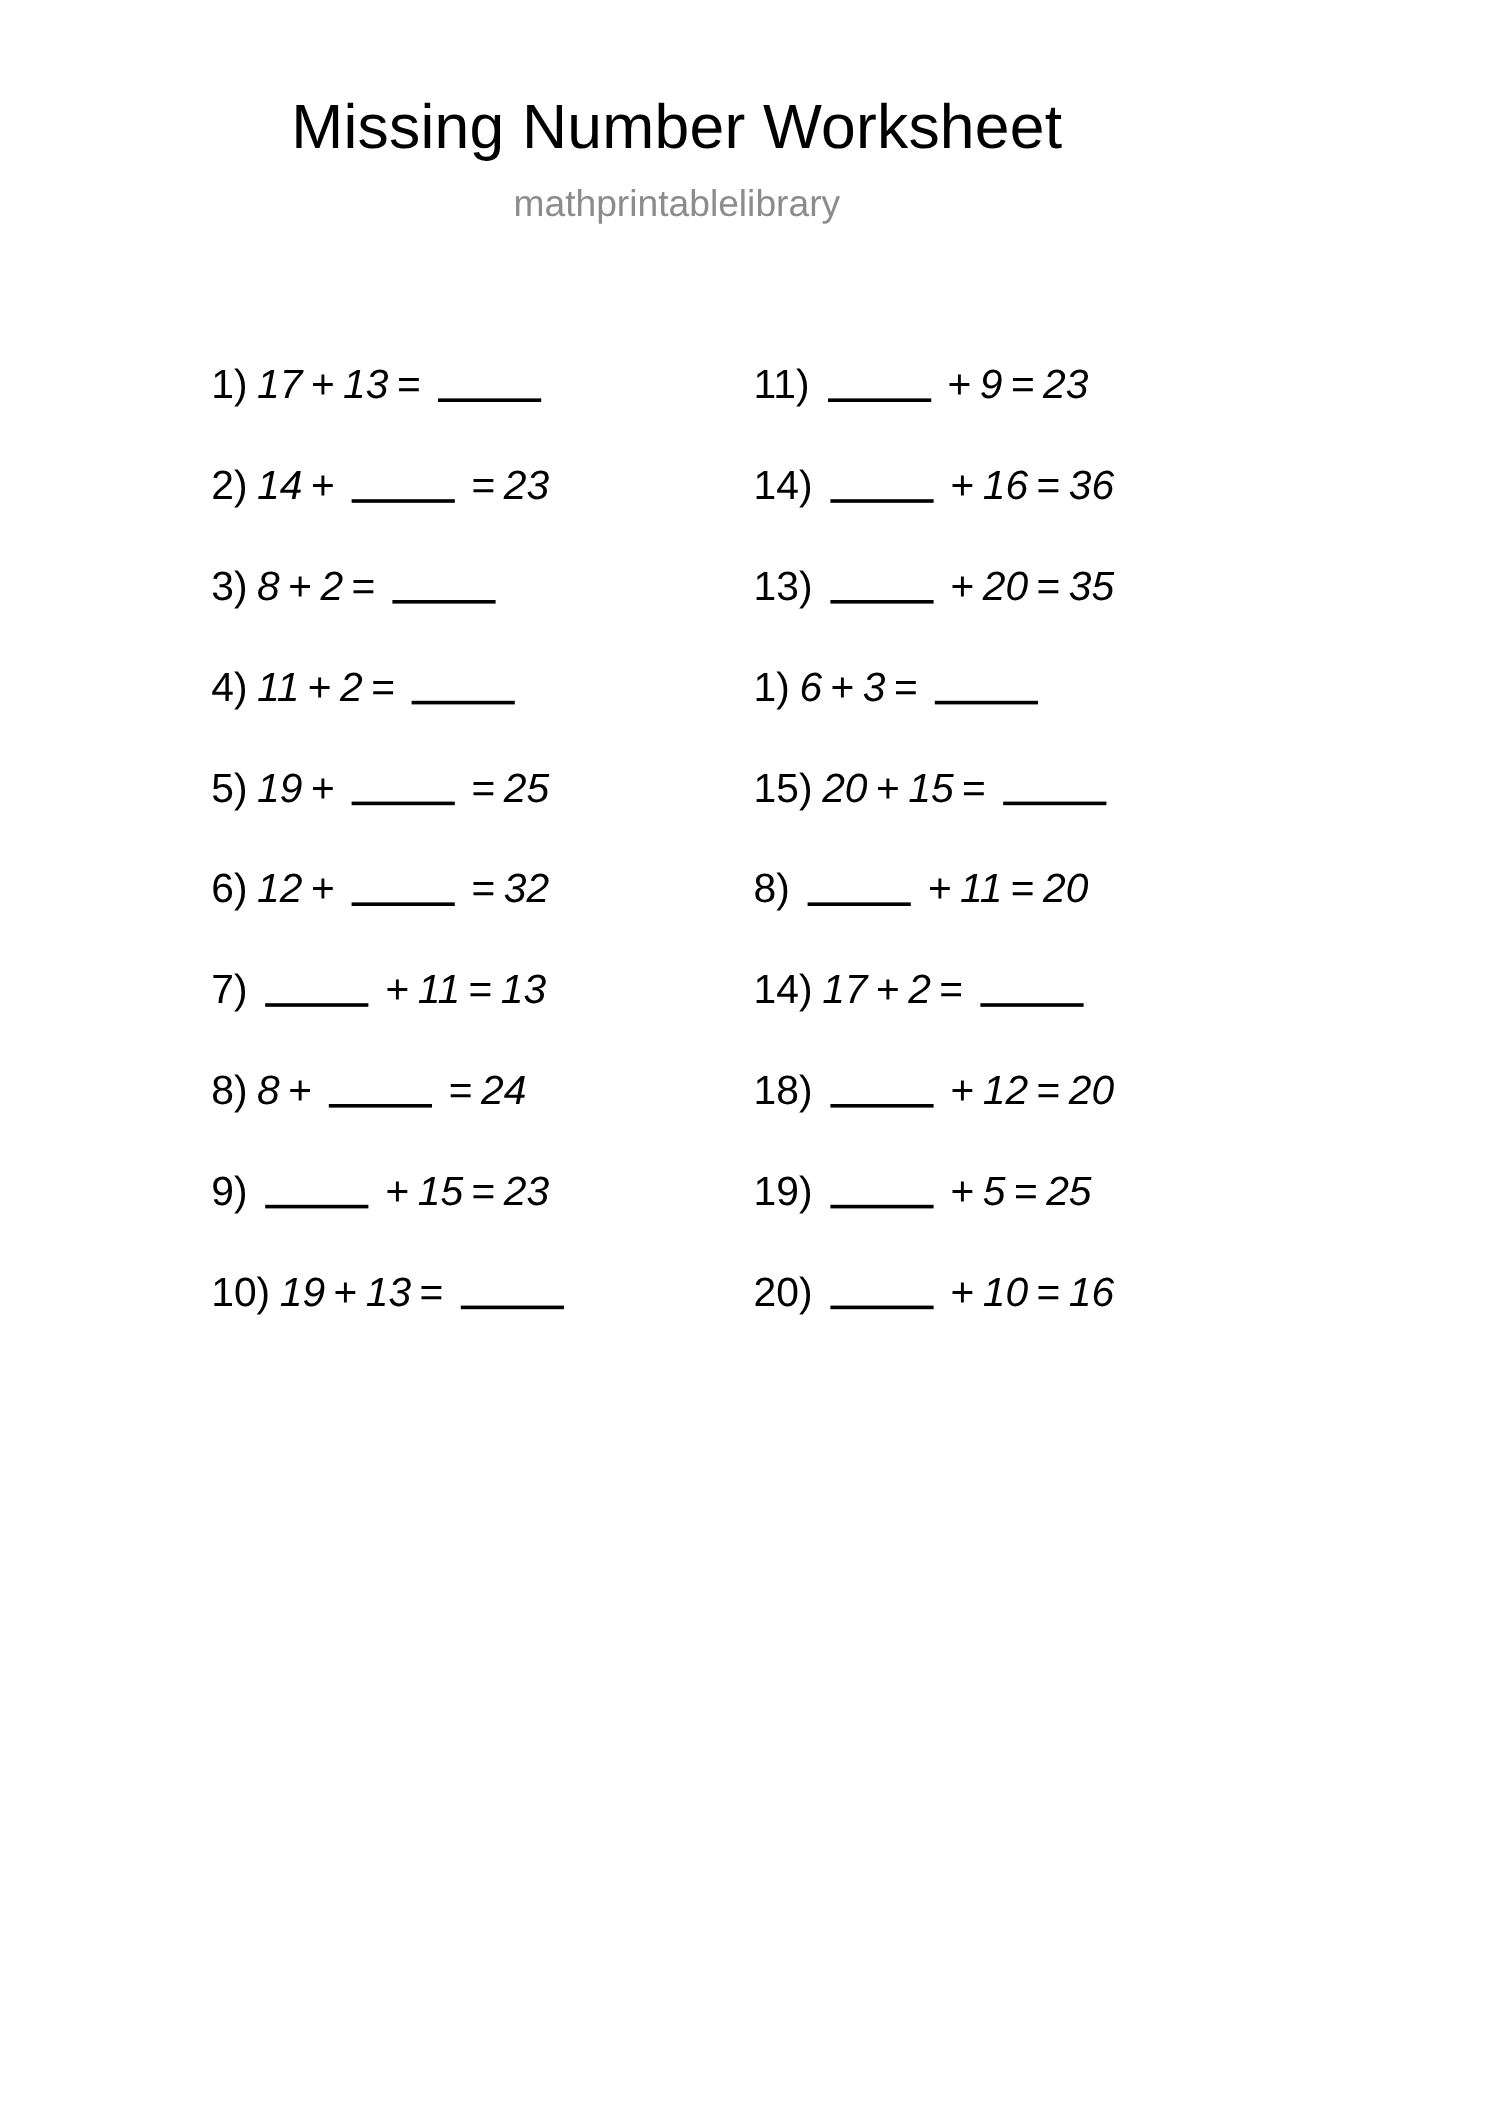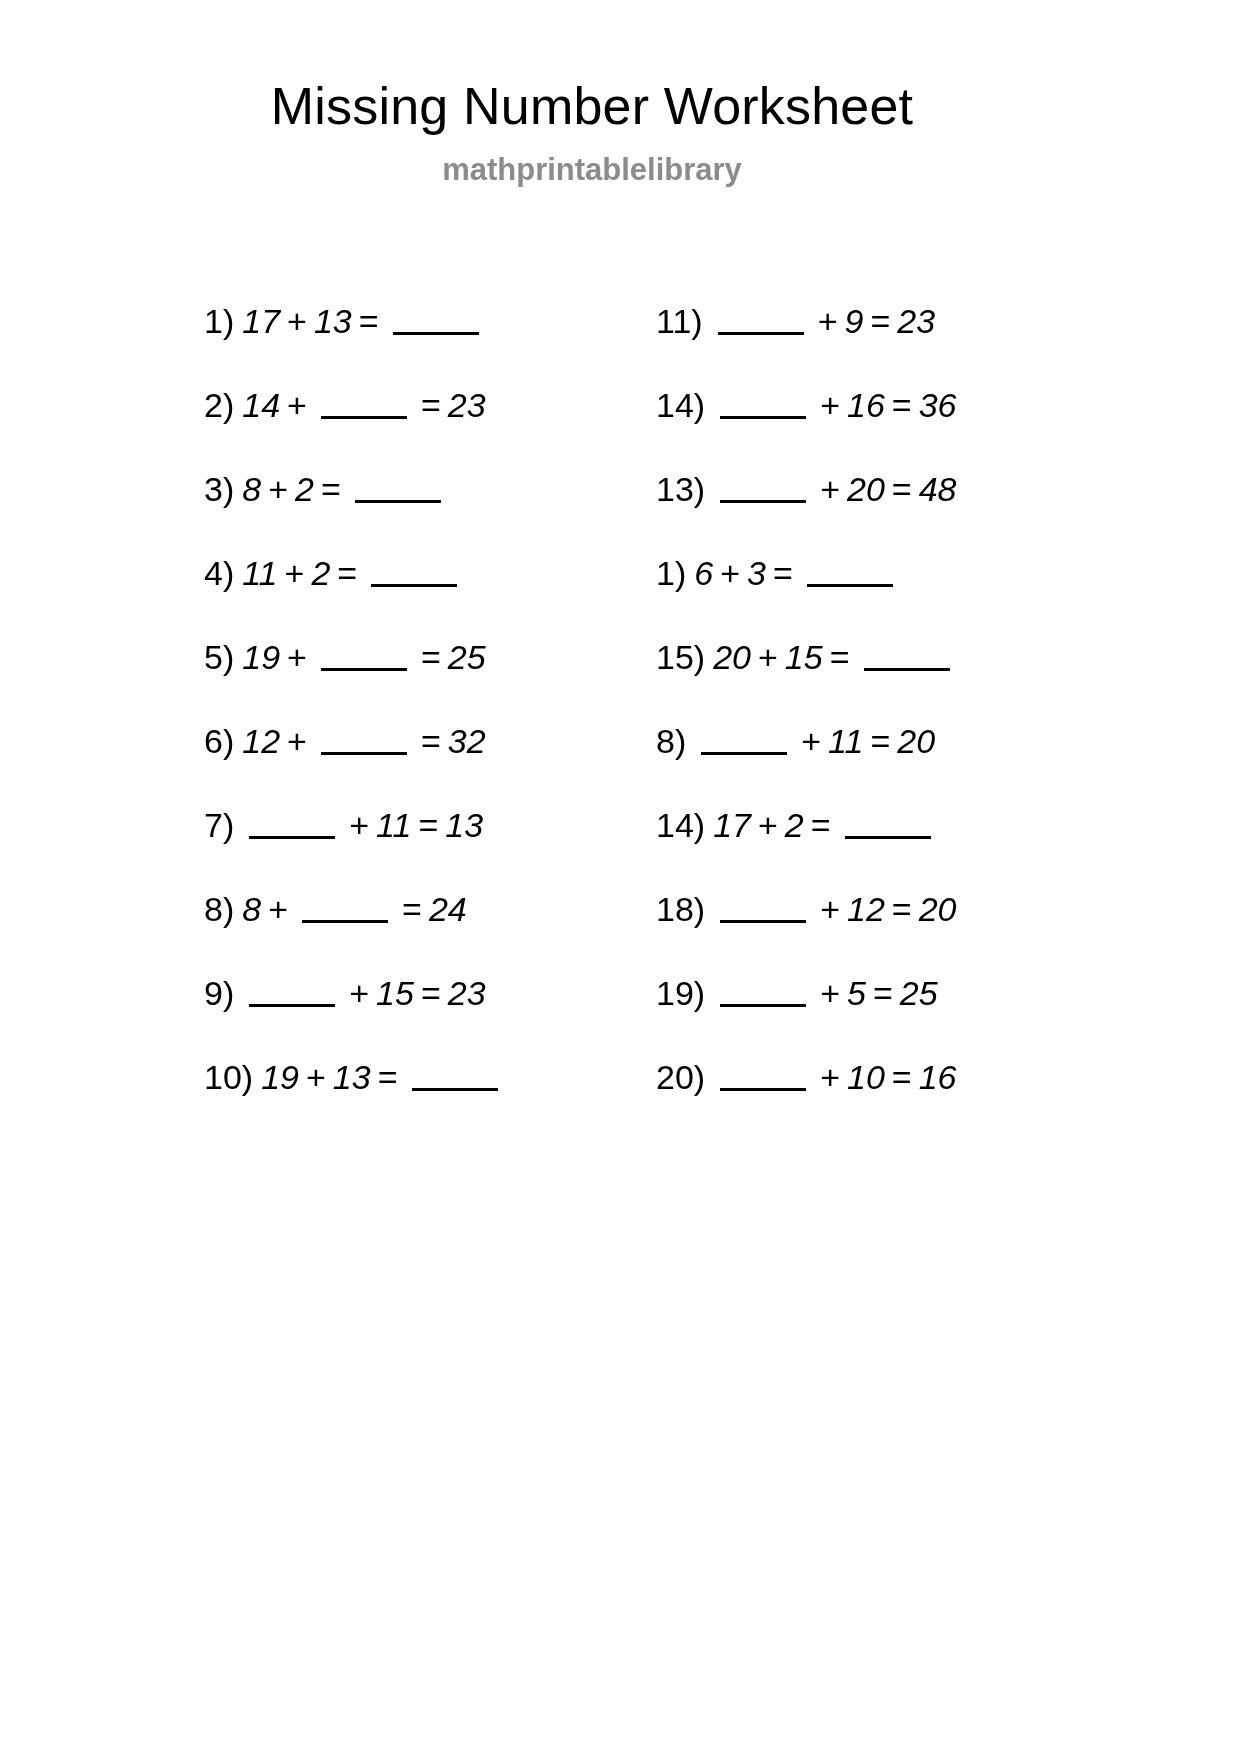--- a/index.html
+++ b/index.html
@@ -14,37 +14,36 @@
     color: #000000;
     position: relative;
     overflow: hidden;
   }
   .sheet {
     width: 1128px;
     height: 1754px;
     box-sizing: border-box;
     padding: 0;
     position: relative;
-    margin-left: 28px;
   }
   .header {
     text-align: center;
     padding-top: 78px;
   }
   .worksheet-title {
     font-size: 52px;
     font-weight: 400;
     letter-spacing: 0.2px;
     line-height: 1.1;
     margin: 0;
     color: #000000;
   }
   .worksheet-subtitle {
     font-size: 31px;
-    font-weight: 700;
+    font-weight: 400;
     color: #8c8c8c;
     margin: 18px 0 0 0;
     line-height: 1.1;
   }
   .problems {
     margin-top: 92px;
     display: flex;
     flex-direction: row;
     justify-content: flex-start;
     padding-left: 176px;
@@ -199,21 +198,21 @@
           <span class="tok">16</span>
           <span class="op">=</span>
           <span class="tok">36</span>
         </div>
         <div class="problem">
           <span class="num-label">13)</span>
           <span class="blank"></span>
           <span class="op">+</span>
           <span class="tok">20</span>
           <span class="op">=</span>
-          <span class="tok">48</span>
+          <span class="tok">35</span>
         </div>
         <div class="problem">
           <span class="num-label">1)</span>
           <span class="tok">6</span>
           <span class="op">+</span>
           <span class="tok">3</span>
           <span class="op">=</span>
           <span class="blank"></span>
         </div>
         <div class="problem">

